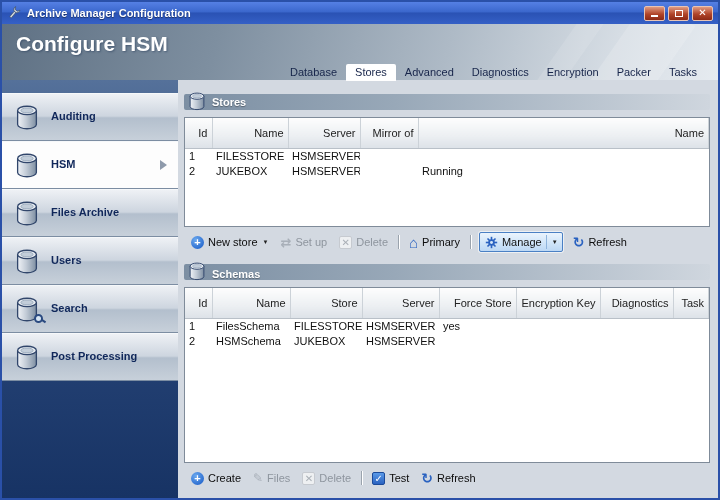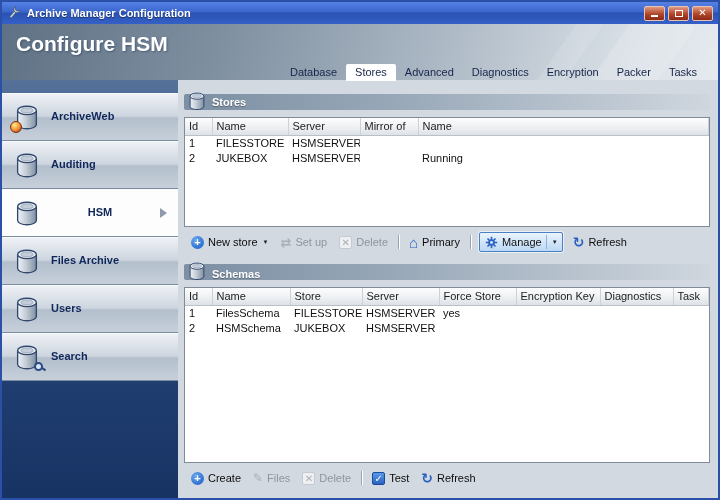--- a/index.html
+++ b/index.html
@@ -22,39 +22,39 @@
   .header:after{content:"";position:absolute;right:145px;top:-25px;width:22px;height:130px;background:rgba(255,255,255,.12);transform:rotate(35deg);}
   .page-title{position:absolute;left:14px;top:8px;font-size:21px;font-weight:600;color:#fff;text-shadow:1px 1px 2px rgba(40,60,90,.55);z-index:2;}
   .tabs{position:absolute;right:12px;bottom:0;display:flex;z-index:2;}
   .tab{padding:2px 9px 3px;color:#17254a;cursor:pointer;white-space:nowrap;}
   .tab.selected{background:#fff;border-radius:2px 2px 0 0;}
 
   
   .sidebar{position:absolute;left:0;top:78px;bottom:0;width:176px;background:linear-gradient(180deg,#55719a 0%,#2c4a7e 40%,#173364 100%);padding-top:13px;}
   .side-item{height:48px;display:flex;align-items:center;background:linear-gradient(180deg,#eef1f5 0%,#cdd5df 48%,#b3bfcd 52%,#c7d0da 100%);border-top:1px solid #f6f8fa;border-bottom:1px solid #7c8da2;cursor:pointer;position:relative;padding-left:10px;gap:9px;}
   .side-item .lbl{font-weight:bold;color:#10275a;width:98px;line-height:1.25;}
-  .side-item.selected{background:#fdfdfd;text-align:center;}
+  .side-item.selected{background:#fdfdfd;}
   .side-item.selected:after{content:"";position:absolute;right:11px;top:50%;margin-top:-5px;border-left:7px solid #8e9aab;border-top:5px solid transparent;border-bottom:5px solid transparent;}
   .side-ic{position:relative;width:30px;height:30px;display:inline-block;flex:0 0 30px;}
   .badge{position:absolute;}
   .badge.globe{left:-2px;bottom:-1px;width:12px;height:12px;border-radius:50%;background:radial-gradient(circle at 35% 30%,#ffe890,#f09030 55%,#c04020 85%);border:1px solid #7a3010;}
   .badge.mag{right:-1px;bottom:1px;width:9px;height:9px;border-radius:50%;border:2px solid #2a4a80;background:rgba(220,235,250,.85);}
   .badge.mag:after{content:"";position:absolute;width:5px;height:2px;background:#2a4a80;right:-5px;bottom:-1px;transform:rotate(35deg);}
 
   
   .main{position:absolute;left:176px;top:78px;right:0;bottom:0;background:#d3d9e1;padding:14px 8px 0 6px;}
   .sec-bar{height:16px;position:relative;background:linear-gradient(90deg,#7c8fa3 0%,#98a8b8 40%,#cfd6de 100%);border-radius:2px;display:flex;align-items:center;padding-left:28px;color:#fff;font-weight:bold;text-shadow:0 1px 1px rgba(0,0,0,.35);}
   .sec-bar .drum-slot{position:absolute;left:2px;top:-4px;width:22px;height:22px;}
   .sec-bar.schemas-bar{margin-top:10px;align-items:flex-end;}
 
   .tblwrap{margin-top:7px;background:#fff;border:1px solid #7f8b99;overflow:hidden;}
   .tblwrap.stores-wrap{height:110px;}
   .tblwrap.schemas-wrap{height:176px;}
   table{border-collapse:collapse;width:100%;table-layout:fixed;}
-  th{background:linear-gradient(180deg,#fdfdfd,#eceff2 60%,#dde2e8);border-right:1px solid #ccd2d8;border-bottom:1px solid #b9c0c8;font-weight:normal;text-align:left;padding:1px 4px;height:17px;color:#222;white-space:nowrap;overflow:hidden;cursor:pointer;}
+  th{background:linear-gradient(180deg,#fdfdfd,#eceff2 60%,#dde2e8);border-right:1px solid #ccd2d8;border-bottom:1px solid #b9c0c8;font-weight:normal;text-align:right;padding:1px 4px;height:30px;color:#222;white-space:nowrap;overflow:hidden;cursor:pointer;}
   td{padding:1px 4px;height:15px;white-space:nowrap;overflow:hidden;}
   .stores-tbl th:nth-child(1){width:27px}
   .stores-tbl th:nth-child(2){width:76px}
   .stores-tbl th:nth-child(3){width:72px}
   .stores-tbl th:nth-child(4){width:58px}
   .schemas-tbl th:nth-child(1){width:27px}
   .schemas-tbl th:nth-child(2){width:78px}
   .schemas-tbl th:nth-child(3){width:72px}
   .schemas-tbl th:nth-child(4){width:77px}
   .schemas-tbl th:nth-child(5){width:77px}
@@ -126,28 +126,20 @@
         <div class="tab">Tasks</div>
       </div>
   </div>
 
   <div class="sidebar">
       <div class="side-item">
         <span class="side-ic"><svg width="30" height="30" viewBox="0 0 32 32">
             <path d="M6 9 v15 a10 4.5 0 0 0 20 0 V9" fill="url(#cylg)" stroke="#31466b" stroke-width="1.4"></path>
             <ellipse cx="16" cy="9" rx="10" ry="4.5" fill="#e6ebf1" stroke="#31466b" stroke-width="1.4"></ellipse>
             <ellipse cx="16" cy="9" rx="6.5" ry="2.6" fill="#c2cdd9" stroke="#8fa0b4" stroke-width="0.8"></ellipse>
-          </svg><span class="badge globe"></span></span>
-        <span class="lbl">ArchiveWeb</span>
-      </div>
-      <div class="side-item">
-        <span class="side-ic"><svg width="30" height="30" viewBox="0 0 32 32">
-            <path d="M6 9 v15 a10 4.5 0 0 0 20 0 V9" fill="url(#cylg)" stroke="#31466b" stroke-width="1.4"></path>
-            <ellipse cx="16" cy="9" rx="10" ry="4.5" fill="#e6ebf1" stroke="#31466b" stroke-width="1.4"></ellipse>
-            <ellipse cx="16" cy="9" rx="6.5" ry="2.6" fill="#c2cdd9" stroke="#8fa0b4" stroke-width="0.8"></ellipse>
           </svg></span>
         <span class="lbl">Auditing</span>
       </div>
       <div class="side-item selected">
         <span class="side-ic"><svg width="30" height="30" viewBox="0 0 32 32">
             <path d="M6 9 v15 a10 4.5 0 0 0 20 0 V9" fill="url(#cylg)" stroke="#31466b" stroke-width="1.4"></path>
             <ellipse cx="16" cy="9" rx="10" ry="4.5" fill="#e6ebf1" stroke="#31466b" stroke-width="1.4"></ellipse>
             <ellipse cx="16" cy="9" rx="6.5" ry="2.6" fill="#c2cdd9" stroke="#8fa0b4" stroke-width="0.8"></ellipse>
           </svg></span>
         <span class="lbl">HSM</span>
@@ -168,20 +160,28 @@
           </svg></span>
         <span class="lbl">Users</span>
       </div>
       <div class="side-item">
         <span class="side-ic"><svg width="30" height="30" viewBox="0 0 32 32">
             <path d="M6 9 v15 a10 4.5 0 0 0 20 0 V9" fill="url(#cylg)" stroke="#31466b" stroke-width="1.4"></path>
             <ellipse cx="16" cy="9" rx="10" ry="4.5" fill="#e6ebf1" stroke="#31466b" stroke-width="1.4"></ellipse>
             <ellipse cx="16" cy="9" rx="6.5" ry="2.6" fill="#c2cdd9" stroke="#8fa0b4" stroke-width="0.8"></ellipse>
           </svg><span class="badge mag"></span></span>
         <span class="lbl">Search</span>
+      </div>
+      <div class="side-item">
+        <span class="side-ic"><svg width="30" height="30" viewBox="0 0 32 32">
+            <path d="M6 9 v15 a10 4.5 0 0 0 20 0 V9" fill="url(#cylg)" stroke="#31466b" stroke-width="1.4"></path>
+            <ellipse cx="16" cy="9" rx="10" ry="4.5" fill="#e6ebf1" stroke="#31466b" stroke-width="1.4"></ellipse>
+            <ellipse cx="16" cy="9" rx="6.5" ry="2.6" fill="#c2cdd9" stroke="#8fa0b4" stroke-width="0.8"></ellipse>
+          </svg></span>
+        <span class="lbl">Post Processing</span>
       </div>
     </div>
 
   <div class="main">
 
     <div class="sec-bar">
       <span class="drum-slot"><svg width="22" height="22" viewBox="0 0 32 32">
             <path d="M6 9 v15 a10 4.5 0 0 0 20 0 V9" fill="url(#cylg)" stroke="#31466b" stroke-width="1.4"></path>
             <ellipse cx="16" cy="9" rx="10" ry="4.5" fill="#e6ebf1" stroke="#31466b" stroke-width="1.4"></ellipse>
             <ellipse cx="16" cy="9" rx="6.5" ry="2.6" fill="#c2cdd9" stroke="#8fa0b4" stroke-width="0.8"></ellipse>

